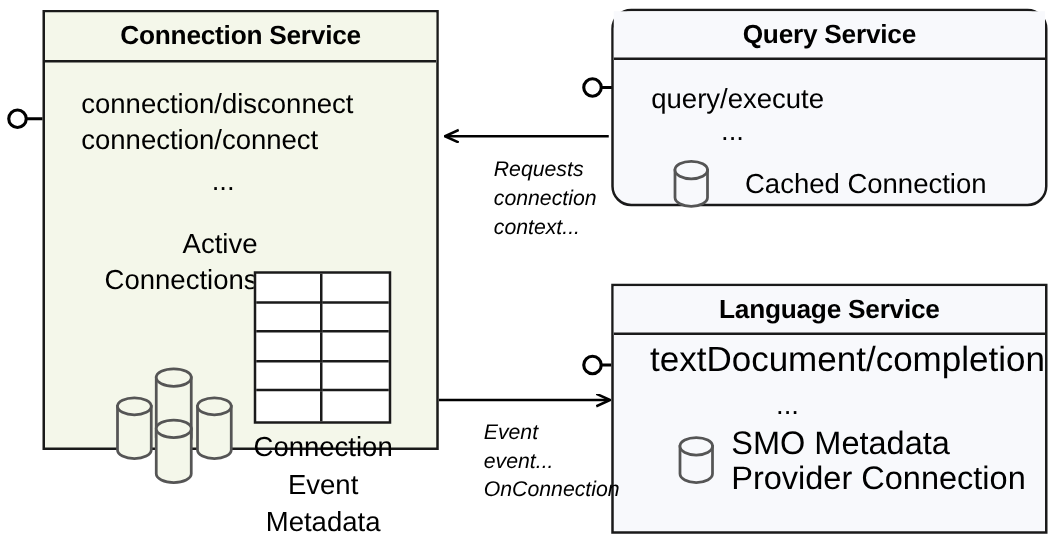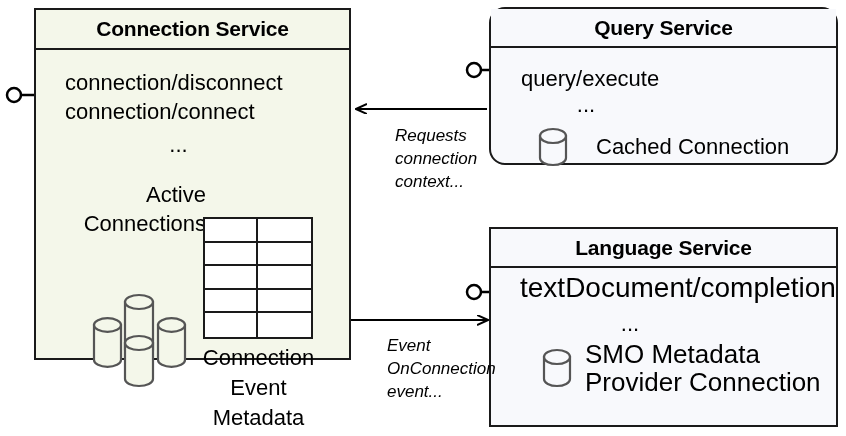--- a/index.html
+++ b/index.html
@@ -358,15 +358,15 @@
 </div>
 
 <div class="edge-label" id="label-requests">
   <div>Requests</div>
   <div>connection</div>
   <div>context...</div>
 </div>
 
 <div class="edge-label" id="label-sent">
   <div>Event</div>
+  <div>event...</div>
   <div>OnConnection</div>
-  <div>event...</div>
 </div>
 
 </body></html>

